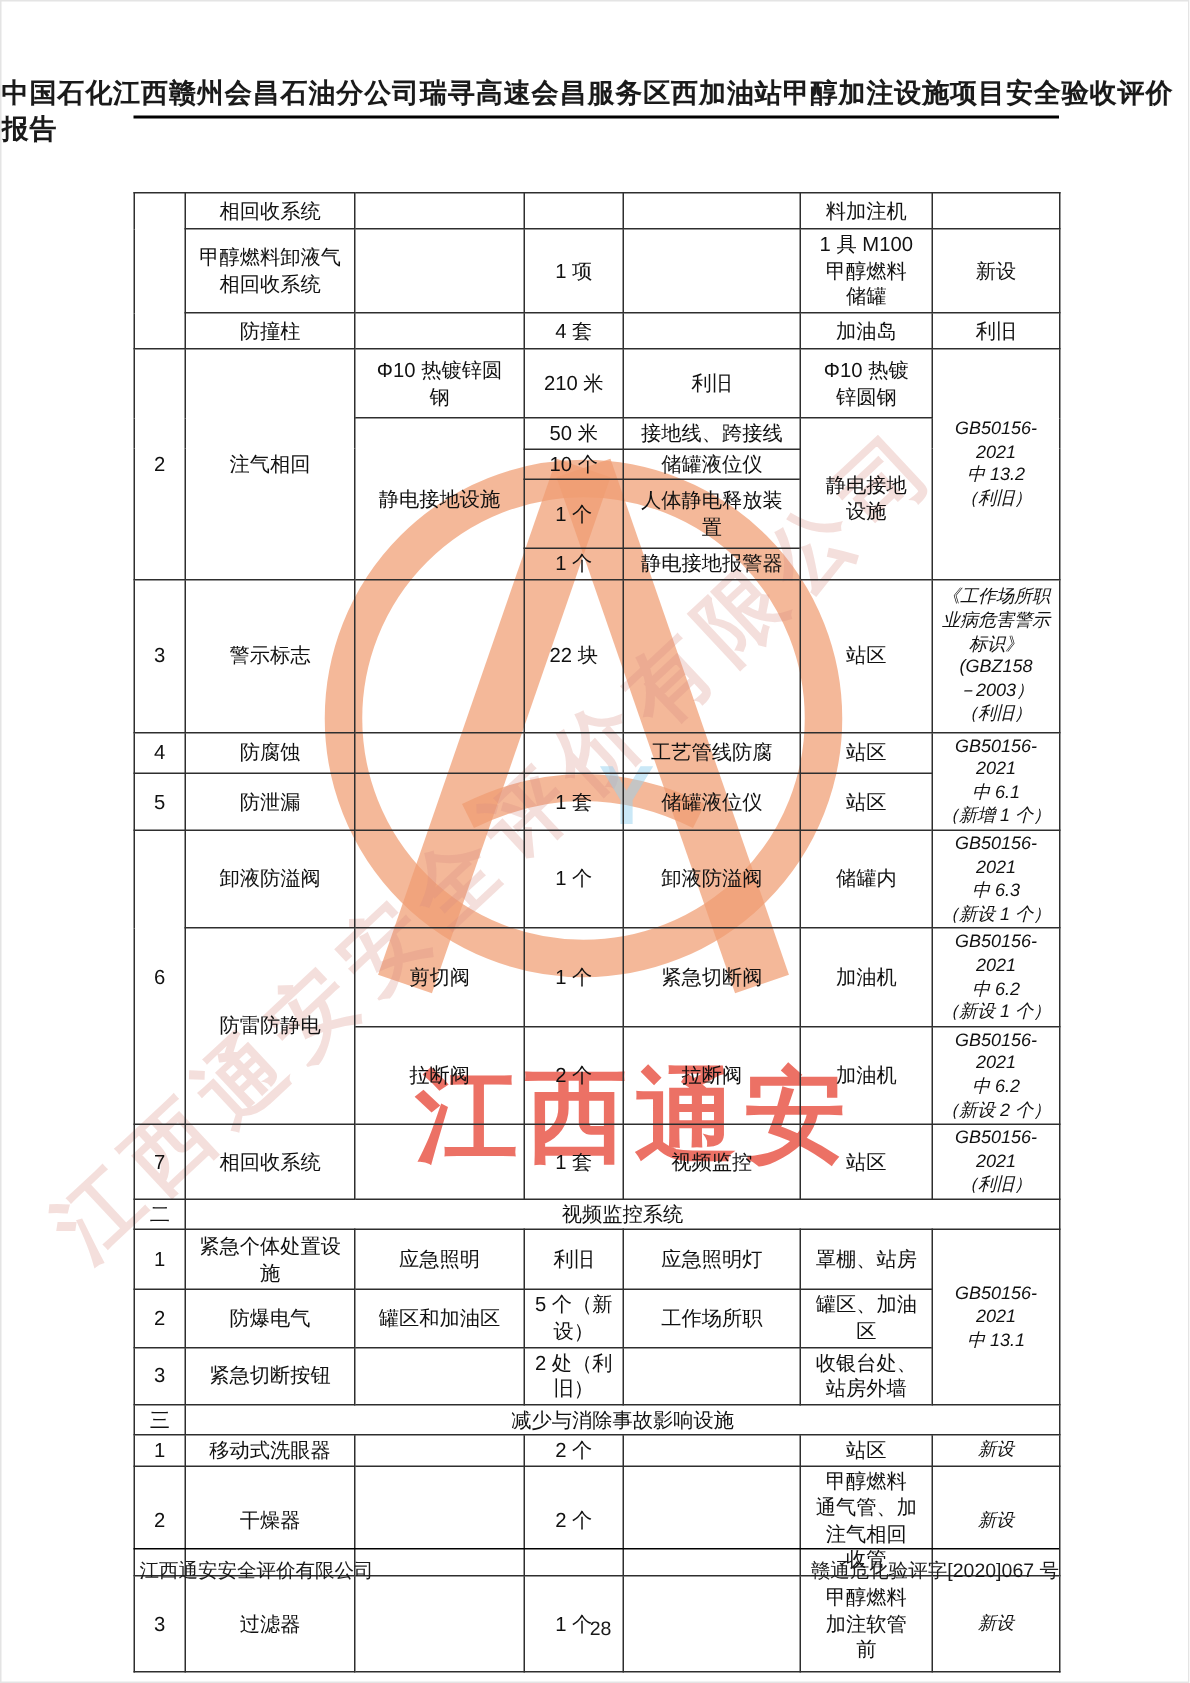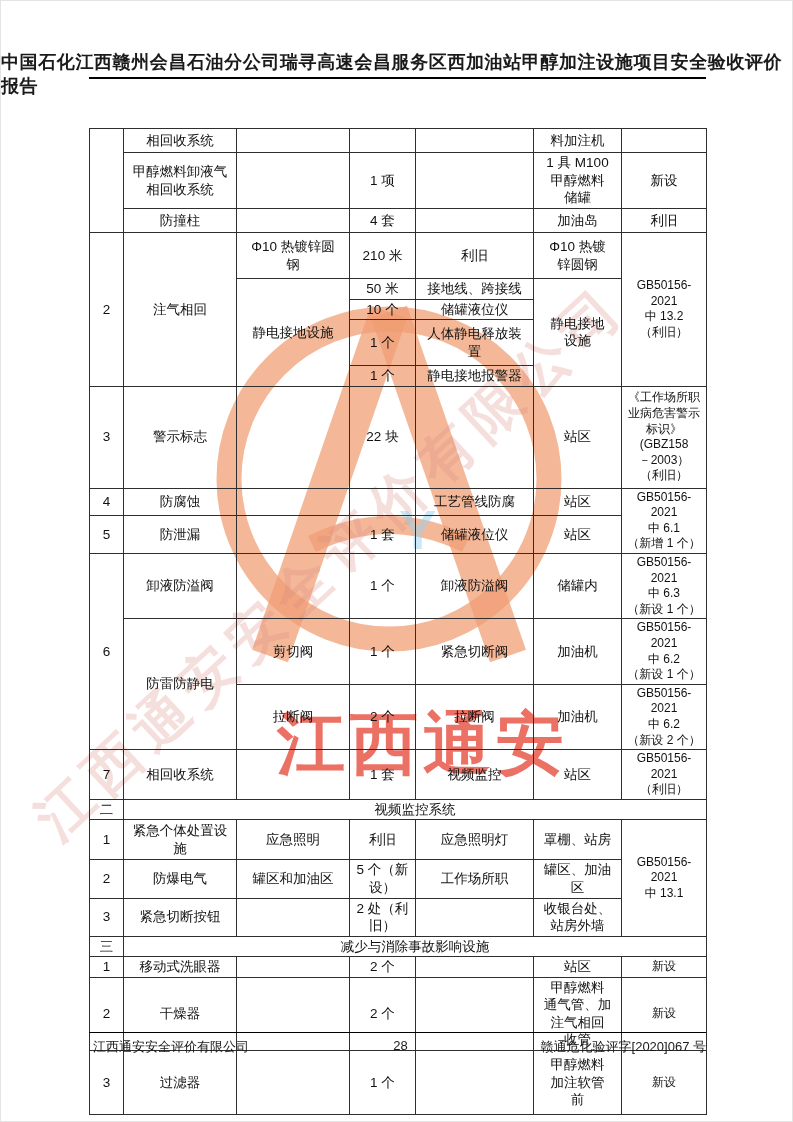--- a/index.html
+++ b/index.html
@@ -19,25 +19,25 @@
         color:rgba(150,210,240,0.50);}
   
   .content{position:absolute;inset:0;z-index:1;}
   .header-title{position:absolute;top:49px;left:0;width:100%;text-align:left;
                 font-size:18px;font-weight:bold;letter-spacing:0.6px;color:#1a1a1a;}
   .header-rule{position:absolute;top:76px;left:88px;width:617px;height:2px;background:#000;}
   table.equip{position:absolute;top:92px;left:88px;width:617px;border-collapse:collapse;table-layout:fixed;margin-top:35px;}
   table.equip td{border:1px solid #2e2e2e;text-align:center;vertical-align:middle;
                  font-size:13.5px;color:#111;padding:1px 2px;line-height:1.3;white-space:pre-line;
                  overflow:hidden;}
-  table.equip td.rm{font-size:12px;}
+  table.equip td.rm{font-size:12px;font-style:italic;}
   .footer-rule{position:absolute;top:1031px;left:88px;width:617px;height:1px;background:#000;}
   .footer{position:absolute;top:1037px;left:88px;width:617px;font-size:13px;color:#1a1a1a;}
   .footer .f-left{position:absolute;left:4px;}
-  .footer .f-center{position:absolute;left:50%;transform:translateX(-30%);}
+  .footer .f-center{position:absolute;left:50%;transform:translateX(-30%);margin-top:40px;}
   .footer .f-right{position:absolute;right:0;}
 </style>
 </head>
 <body>
 
 <div class="page">
 
   <div class="wm">
     <svg class="wm-logo" viewBox="0 0 366 372">
       <circle cx="183" cy="183" r="160" fill="none" stroke="#f09d72" stroke-width="25" opacity="0.72"></circle>

